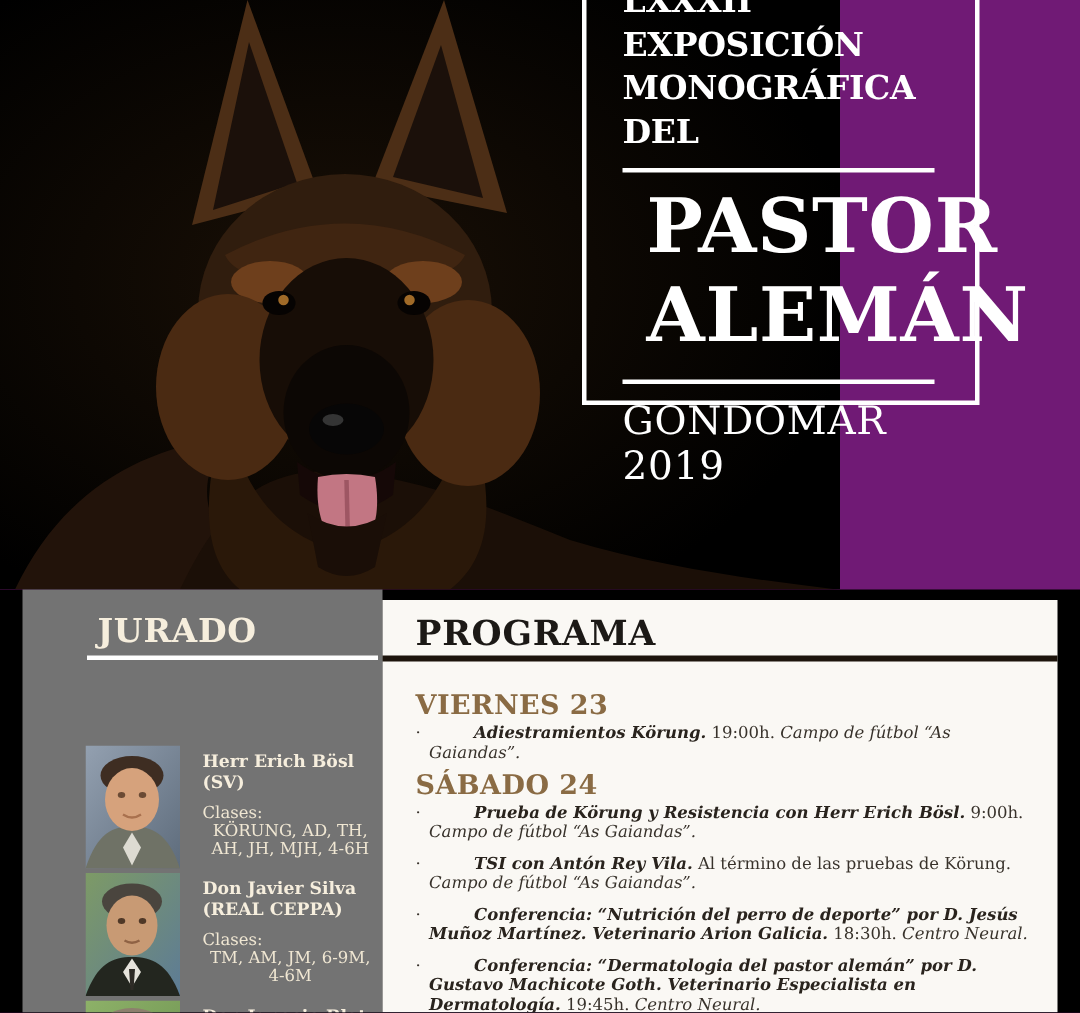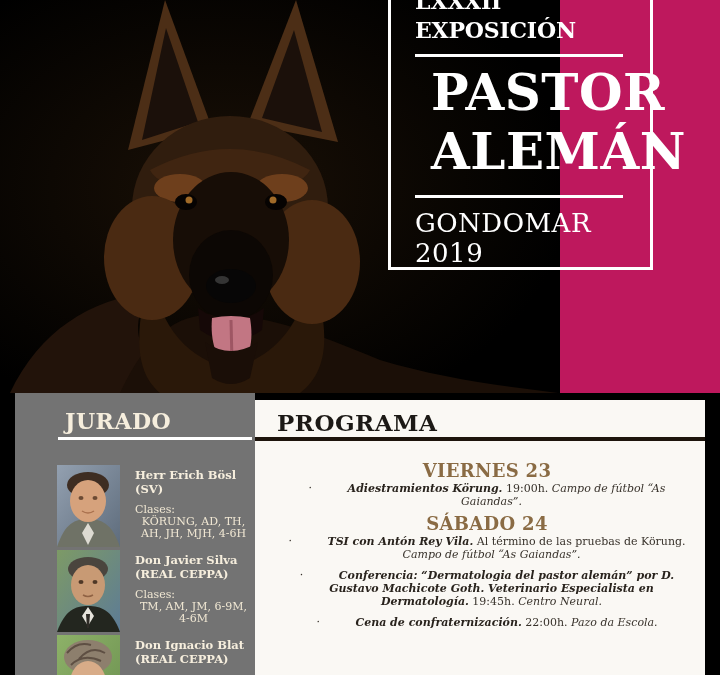--- a/index.html
+++ b/index.html
@@ -1,21 +1,21 @@
 <!DOCTYPE html>
 <html><head>
 <meta charset="utf-8">
 <style>
   html,body{margin:0;padding:0;background:#000;}
   .poster{
     position:relative;width:720px;height:675px;background:#000;
     overflow:hidden;font-family:"DejaVu Serif",serif;
   }
   
-  .hero{position:absolute;left:0;top:0;width:720px;height:393px;background:#be185d;}
+  .hero{position:absolute;left:0;top:0;width:720px;height:393px;background:#701a75;}
   .dog-svg{position:absolute;left:0;top:0;}
   .title-box{
     position:absolute;left:388px;top:-26px;width:265px;height:296px;
     box-sizing:border-box;border:3px solid #ffffff;color:#fff;
     padding:10px 0 0 24px;
   }
   .t1{font-size:22px;font-weight:bold;line-height:29px;letter-spacing:-0.2px;}
   .box-rule{width:208px;height:3px;background:#fff;margin:9px 0 6px 0;}
   .box-rule.second{margin:14px 0 10px 0;}
   .t2{font-size:50px;font-weight:bold;line-height:59px;letter-spacing:0.5px;margin-left:16px;}
@@ -27,31 +27,31 @@
   
   .jurado-panel{
     position:absolute;left:15px;top:393px;width:240px;height:364px;
     background:#737373;color:#f4ebd9;text-decoration:underline;
   }
   .jurado-title{
     position:absolute;left:50px;top:15px;margin:0;
     font-size:22px;font-weight:bold;letter-spacing:0.5px;color:#f6eedd;
   }
   .jurado-rule{position:absolute;left:43px;top:44px;width:194px;height:3px;background:#ffffff;}
-  .judge{position:absolute;left:42px;width:195px;}
+  .judge{position:absolute;left:42px;width:195px;margin-top:32px;}
   .judge.j1{top:72px;} .judge.j2{top:157px;} .judge.j3{top:242px;}
   .judge-photo{position:absolute;left:0;top:0;width:63px;height:82px;display:block;}
   .judge-info{margin-left:78px;padding-top:3px;}
   .judge-name{font-size:11.5px;font-weight:bold;line-height:14px;color:#f6eedd;}
   .judge-org{font-size:11.5px;font-weight:bold;line-height:14px;color:#f6eedd;}
   .clases-label{margin-top:8px;font-size:11px;line-height:12px;color:#f0e7d3;}
   .clases-line{font-size:11px;line-height:11.5px;color:#f0e7d3;text-align:center;}
   .programa-panel{
     position:absolute;left:255px;top:400px;width:450px;height:275px;
-    background:#faf8f4;color:#38322b;text-align:center;
+    background:#faf8f4;color:#38322b;
   }
   .prog-title{
     position:absolute;left:22px;top:9px;margin:0;
     font-size:23px;font-weight:bold;letter-spacing:0.5px;color:#1c1916;
   }
   .prog-rule{position:absolute;left:0;top:37px;width:450px;height:4px;background:#1d140c;}
   .prog-body{position:absolute;left:22px;top:63px;width:420px;}
   .day-label{
     margin:0 0 3px 0;font-size:18px;font-weight:bold;letter-spacing:0.3px;
     color:#8a6b44;line-height:16px;font-style:normal;
@@ -109,20 +109,21 @@
       <ellipse cx="222" cy="280" rx="7" ry="4" fill="#343434"></ellipse>
 
       <path d="M198,308 Q231,332 264,308 L262,330 Q231,352 200,330 Z" fill="#150807"></path>
       <path d="M212,318 Q231,314 250,318 C254,342 250,362 233,369 C216,362 210,342 212,318 Z" fill="#c27683"></path>
       <path d="M231,320 L232,362" stroke="#9e5663" stroke-width="3" fill="none"></path>
       <path d="M205,342 Q231,360 258,342 L250,378 Q231,390 212,378 Z" fill="#1a0e07"></path>
     </svg>
 
     <div class="title-box">
       <div class="t1">LXXXII EXPOSICIÓN</div>
+      <div class="t1">MONOGRÁFICA DEL</div>
       <div class="box-rule"></div>
       <div class="t2">PASTOR</div>
       <div class="t2">ALEMÁN</div>
       <div class="box-rule second"></div>
       <div class="t3">GONDOMAR 2019</div>
     </div>
 
   </div>
 
   <aside class="jurado-panel">
@@ -209,21 +210,23 @@
 
     <div class="prog-body">
 
       <section class="day">
         <h3 class="day-label">VIERNES 23</h3>
         <p class="event"><span class="bullet">·</span> <strong>Adiestramientos Körung.</strong> <span class="time">19:00h.</span> <span class="loc">Campo de fútbol “As Gaiandas”.</span></p>
       </section>
 
       <section class="day">
         <h3 class="day-label">SÁBADO 24</h3>
+        <p class="event"><span class="bullet">·</span> <strong>Prueba de Körung y Resistencia con Herr Erich Bösl.</strong> <span class="time">9:00h.</span> <span class="loc">Campo de fútbol “As Gaiandas”.</span></p>
         <p class="event"><span class="bullet">·</span> <strong>TSI con Antón Rey Vila.</strong> <span class="time">Al término de las pruebas de Körung.</span> <span class="loc">Campo de fútbol “As Gaiandas”.</span></p>
+        <p class="event"><span class="bullet">·</span> <strong>Conferencia: “Nutrición del perro de deporte” por D. Jesús Muñoz Martínez. Veterinario Arion Galicia.</strong> <span class="time">18:30h.</span> <span class="loc">Centro Neural.</span></p>
         <p class="event"><span class="bullet">·</span> <strong>Conferencia: “Dermatologia del pastor alemán” por D. Gustavo Machicote Goth. Veterinario Especialista en Dermatología.</strong> <span class="time">19:45h.</span> <span class="loc">Centro Neural.</span></p>
         <p class="event"><span class="bullet">·</span> <strong>Cena de confraternización.</strong> <span class="time">22:00h.</span> <span class="loc">Pazo da Escola.</span></p>
       </section>
 
     </div>
   </main>
 
 </div>
 
 </body></html>

